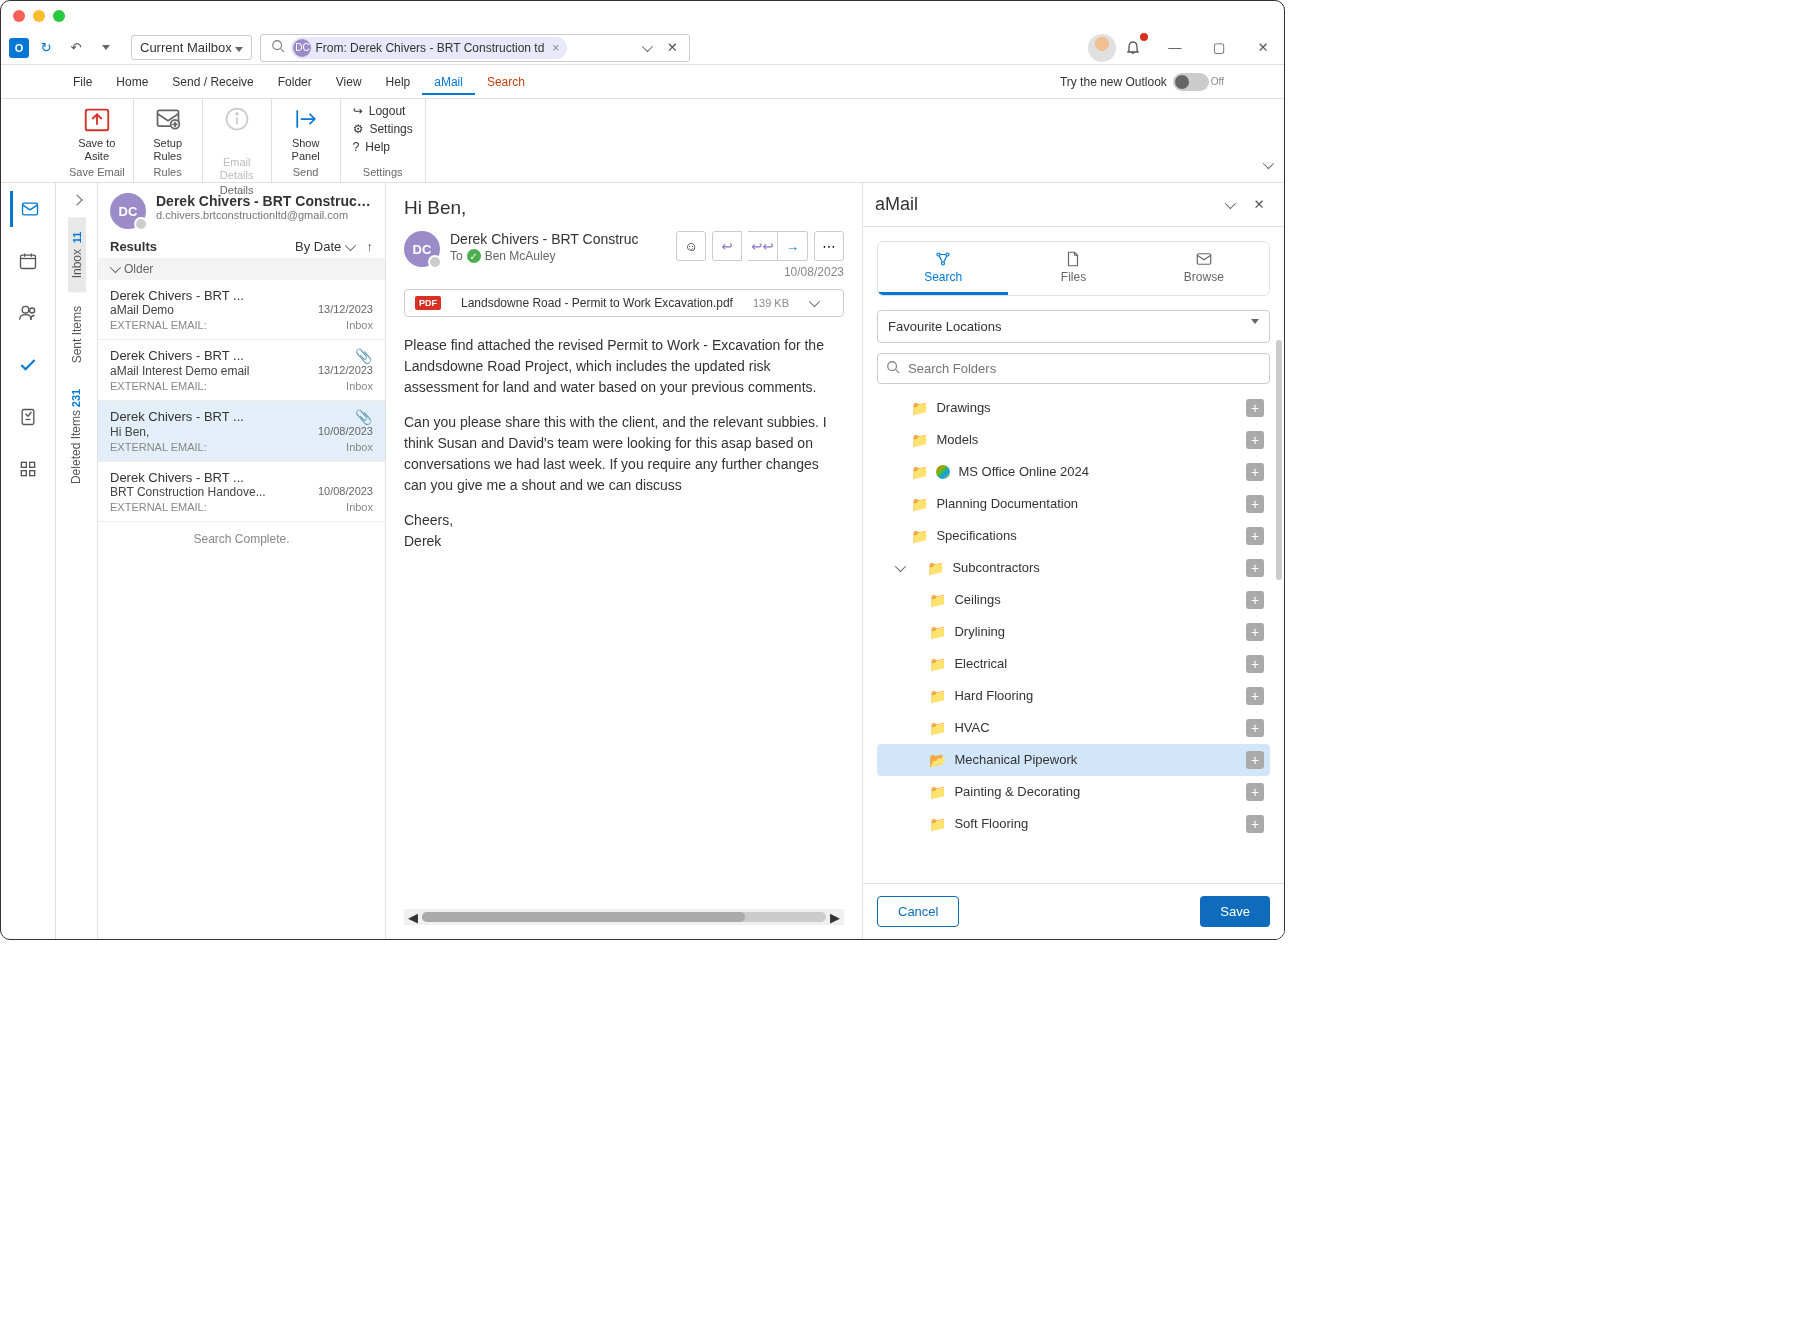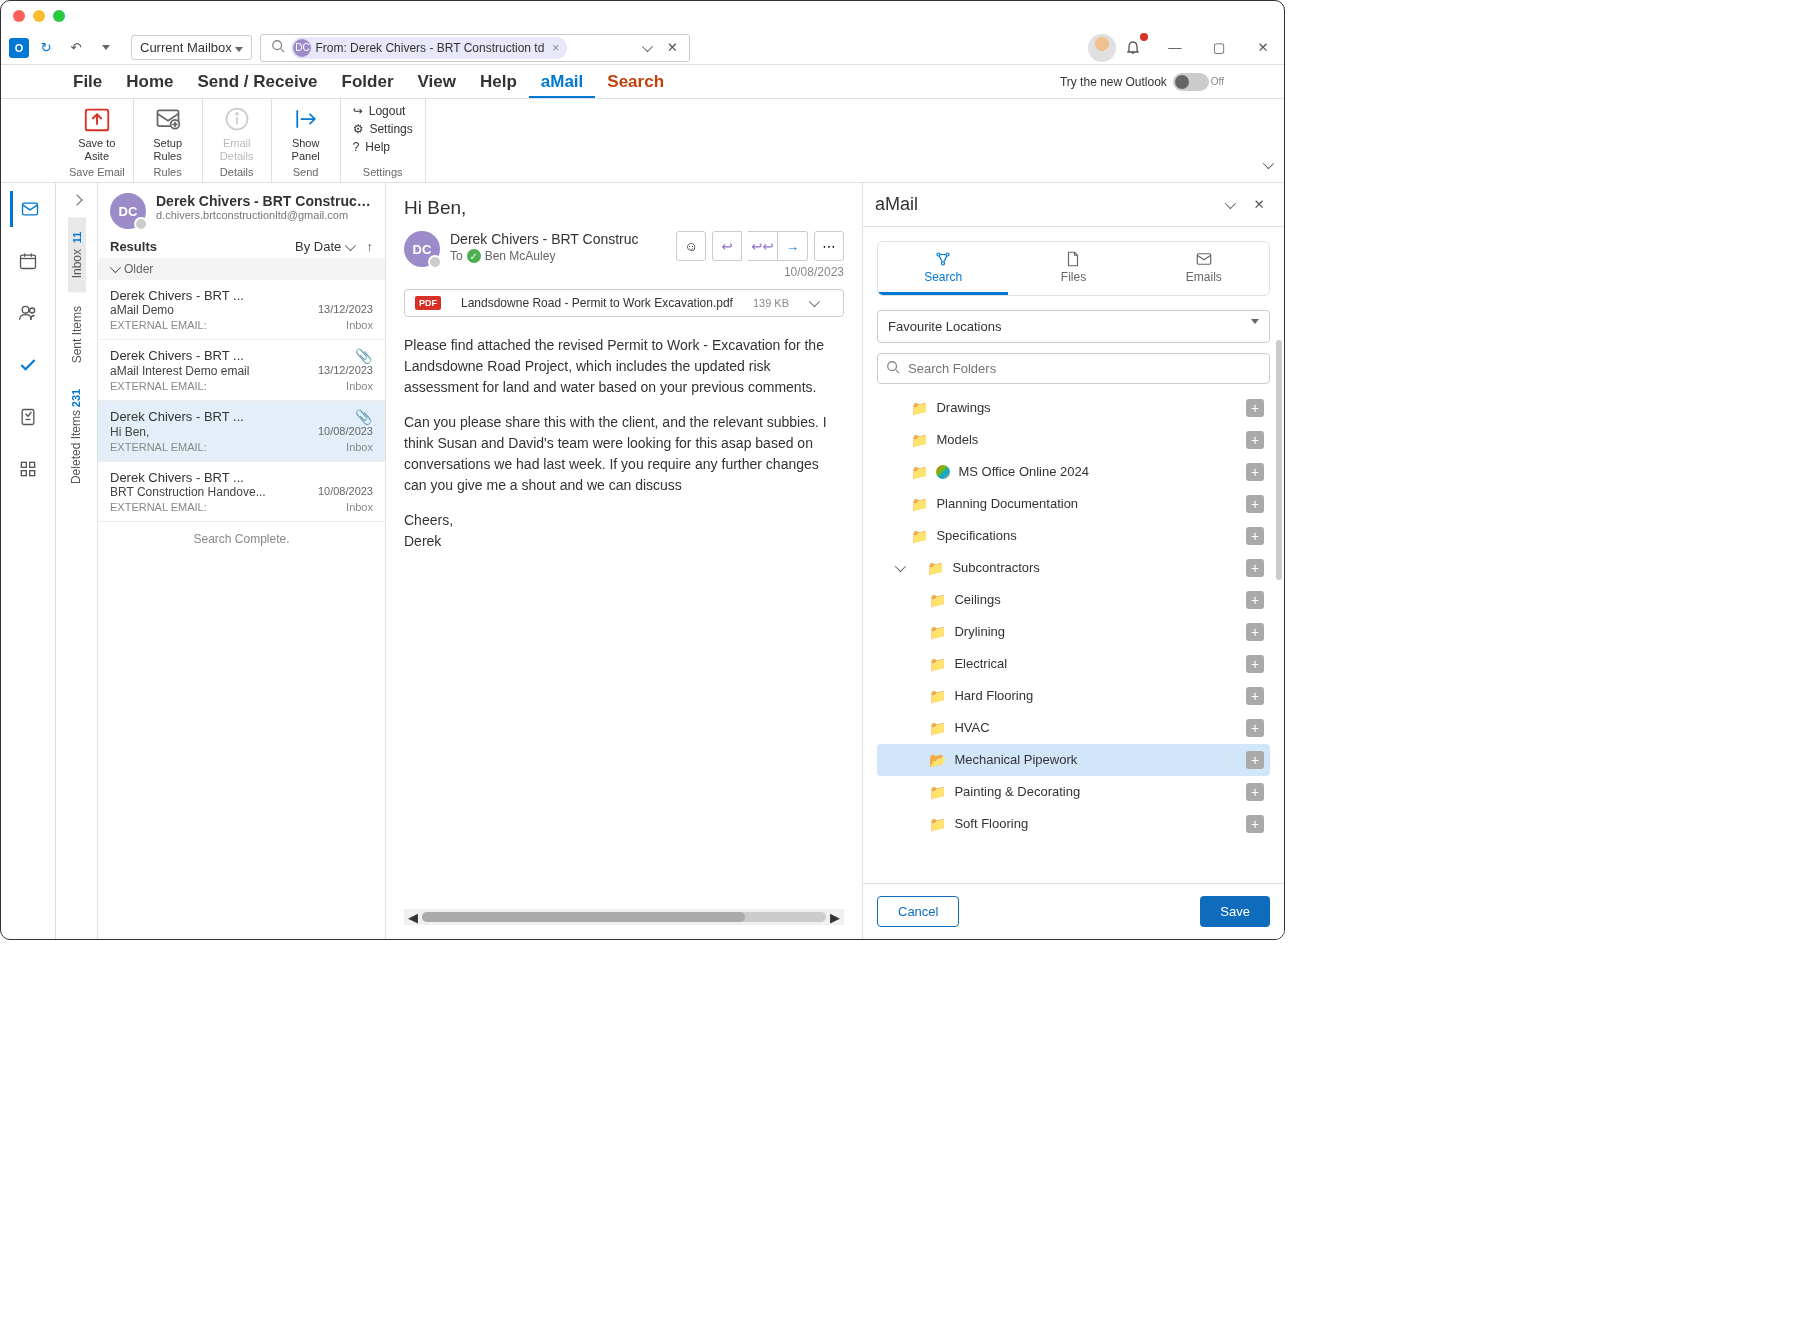--- a/index.html
+++ b/index.html
@@ -12,30 +12,30 @@
 .topbar { height: 34px; display: flex; align-items: center; padding: 0 8px; gap: 4px; border-bottom: 1px solid #e0e0e0; }
 .outlook-icon { width: 20px; height: 20px; background: #0078d4; border-radius: 3px; display: inline-flex; align-items: center; justify-content: center; color: #fff; font-weight: bold; font-size: 11px; }
 .icon-btn { width: 26px; height: 26px; display: inline-flex; align-items: center; justify-content: center; border: none; background: none; cursor: pointer; color: #555; border-radius: 3px; }
 .mailbox-select { border: 1px solid #ccc; border-radius: 3px; padding: 4px 8px; margin-left: 8px; background: #fff; font-size: 13px; }
 .search-wrap { display: flex; align-items: center; border: 1px solid #ccc; border-radius: 3px; margin-left: 4px; padding: 0 4px; width: 430px; height: 28px; }
 .search-chip { background: #e8e8f8; border-radius: 12px; padding: 2px 8px 2px 2px; display: inline-flex; align-items: center; gap: 4px; font-size: 12px; }
 .chip-avatar { width: 18px; height: 18px; border-radius: 50%; background: #9b8bc9; color: #fff; font-size: 10px; display: inline-flex; align-items: center; justify-content: center; }
 .search-x { margin-left: 4px; cursor: pointer; color: #888; }
 .spacer { flex: 1; }
 .ribbon-tabs { display: flex; align-items: center; padding: 0 60px 0 60px; height: 34px; border-bottom: 1px solid #e0e0e0; }
-.ribbon-tab { padding: 6px 12px; cursor: pointer; font-size: 17px; font-weight: bold; }
+.ribbon-tab { padding: 6px 12px; cursor: pointer; font-size: 12px; }
 .ribbon-tab.active { color: #0078d4; border-bottom: 2px solid #0078d4; padding-bottom: 4px; }
 .ribbon-tab.link { color: #c2410c; }
 .toggle { width: 36px; height: 18px; border-radius: 10px; background: #ccc; position: relative; display: inline-block; margin-left: 6px; }
 .toggle::after { content: ''; position: absolute; width: 14px; height: 14px; border-radius: 50%; background: #666; top: 2px; left: 2px; }
 .ribbon { display: flex; height: 84px; border-bottom: 1px solid #e0e0e0; padding-left: 60px; }
 .ribbon-group { border-right: 1px solid #e0e0e0; padding: 4px 8px; display: flex; flex-direction: column; align-items: center; justify-content: space-between; position: relative; }
 .ribbon-group-body { display: flex; gap: 4px; flex: 1; align-items: flex-start; }
 .ribbon-big { display: flex; flex-direction: column; align-items: center; width: 52px; font-size: 11px; text-align: center; line-height: 1.2; cursor: pointer; }
-.ribbon-big.disabled { color: #bbb; }
+.ribbon-big.disabled { color: #bbb; gap: 19px; }
 .ribbon-big-icon { width: 32px; height: 32px; display: flex; align-items: center; justify-content: center; margin-bottom: 2px; }
 .ribbon-group-label { font-size: 11px; color: #666; padding-top: 2px; }
 .ribbon-list { display: flex; flex-direction: column; gap: 2px; font-size: 12px; }
 .ribbon-list-item { display: flex; align-items: center; gap: 6px; cursor: pointer; padding: 1px 4px; }
 .body-row { display: flex; height: calc(100% - 182px); }
 .left-rail { width: 55px; border-right: 1px solid #e0e0e0; display: flex; flex-direction: column; align-items: center; padding-top: 8px; gap: 16px; }
 .left-rail .icon-btn { width: 36px; height: 36px; }
 .left-rail .icon-btn.active { border-left: 3px solid #0078d4; color: #0078d4; border-radius: 0; }
 .folder-rail { width: 42px; border-right: 1px solid #e0e0e0; display: flex; flex-direction: column; align-items: center; position: relative; }
 .folder-tab { writing-mode: vertical-rl; transform: rotate(180deg); font-size: 12px; padding: 14px 2px; color: #555; cursor: pointer; display: flex; align-items: center; gap: 6px; }
@@ -486,21 +486,21 @@
               <path d="M6 3 L14 3 L18 7 L18 21 L6 21 Z"></path>
               <path d="M14 3 L14 7 L18 7"></path>
             </svg>
           <span>Files</span>
         </div>
         <div class="amail-tab">
           <svg width="18" height="18" viewBox="0 0 24 24" fill="none" stroke="currentColor" stroke-width="1.6">
               <rect x="3" y="5" width="18" height="14" rx="2"></rect>
               <path d="M3 7 L12 13 L21 7"></path>
             </svg>
-          <span>Emails</span>
+          <span>Browse</span>
         </div>
       </div>
       <div class="amail-body">
         <div class="fav-select">
           <span>Favourite Locations</span>
           <span class="caret-down"></span>
         </div>
         <div class="search-folders">
           <span style="color:#888">
             <svg width="14" height="14" viewBox="0 0 16 16" fill="none" stroke="currentColor" stroke-width="1.5">

